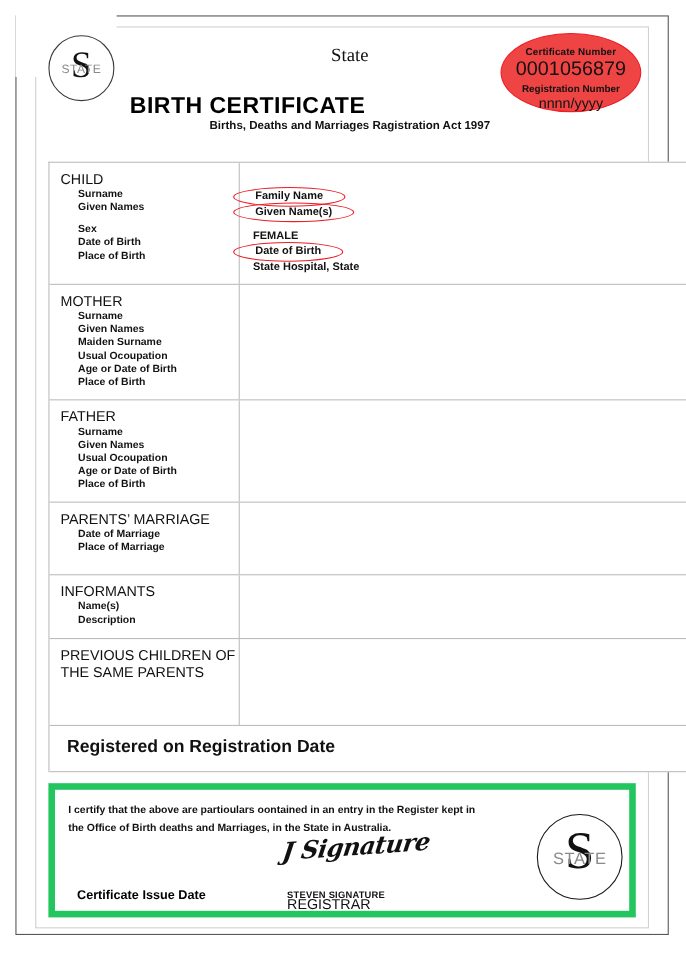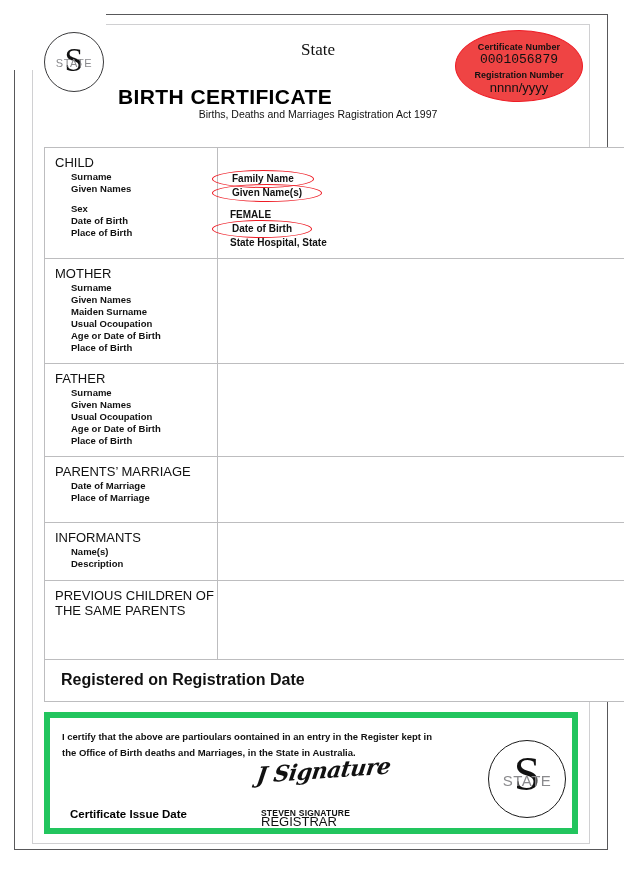--- a/index.html
+++ b/index.html
@@ -108,21 +108,21 @@
     letter-spacing: 0.4px;
     color: #000;
   }
   #header-act {
     position: absolute;
     left: 118px;
     top: 108px;
     width: 400px;
     text-align: center;
     font-size: 10.5px;
-    font-weight: normal;
+    font-weight: bold;
     color: #111;
   }
 
   
   #cert-oval {
     position: absolute;
     left: 455px;
     top: 30px;
     width: 128px;
     height: 72px;
@@ -134,24 +134,23 @@
     z-index: 5;
   }
   #cert-oval .lbl {
     font-size: 9px;
     font-weight: bold;
     color: #111;
     margin-top: 11px;
     letter-spacing: 0.1px;
   }
   #cert-oval .val {
-    font-size: 13px;
+    font-size: 18px;
     color: #111;
     margin-top: 0px;
-    font-family: Liberation Mono, monospace;
   }
   #cert-oval .lbl2 {
     font-size: 9px;
     font-weight: bold;
     color: #111;
     margin-top: 3px;
   }
   #cert-oval .val2 {
     font-size: 13px;
     color: #111;

